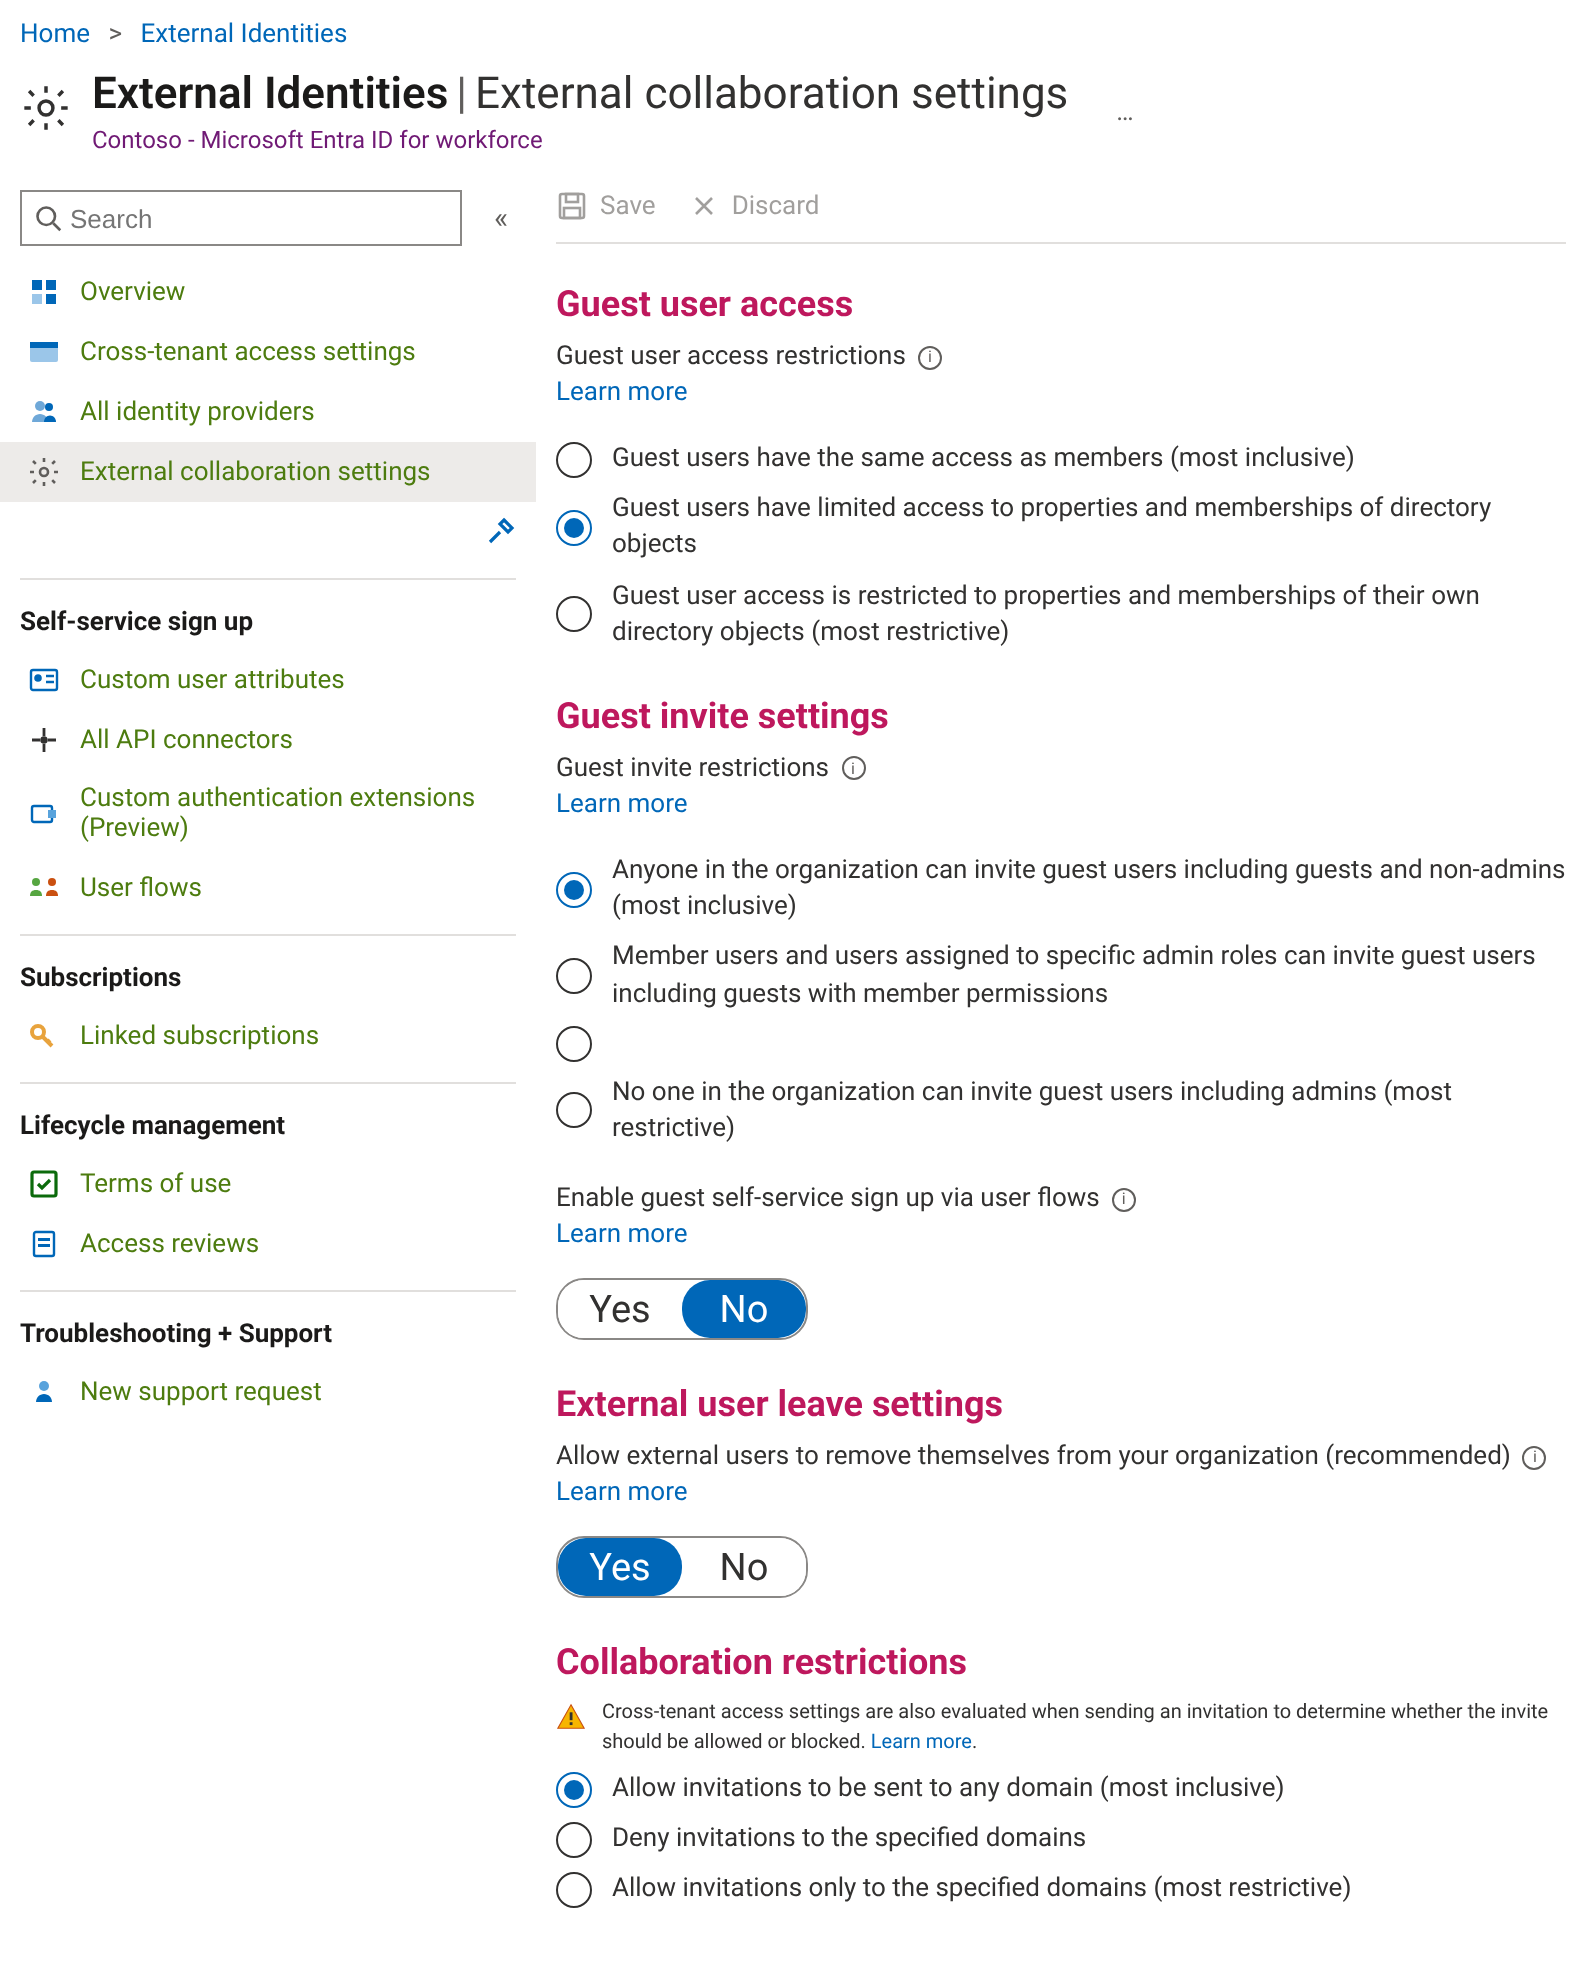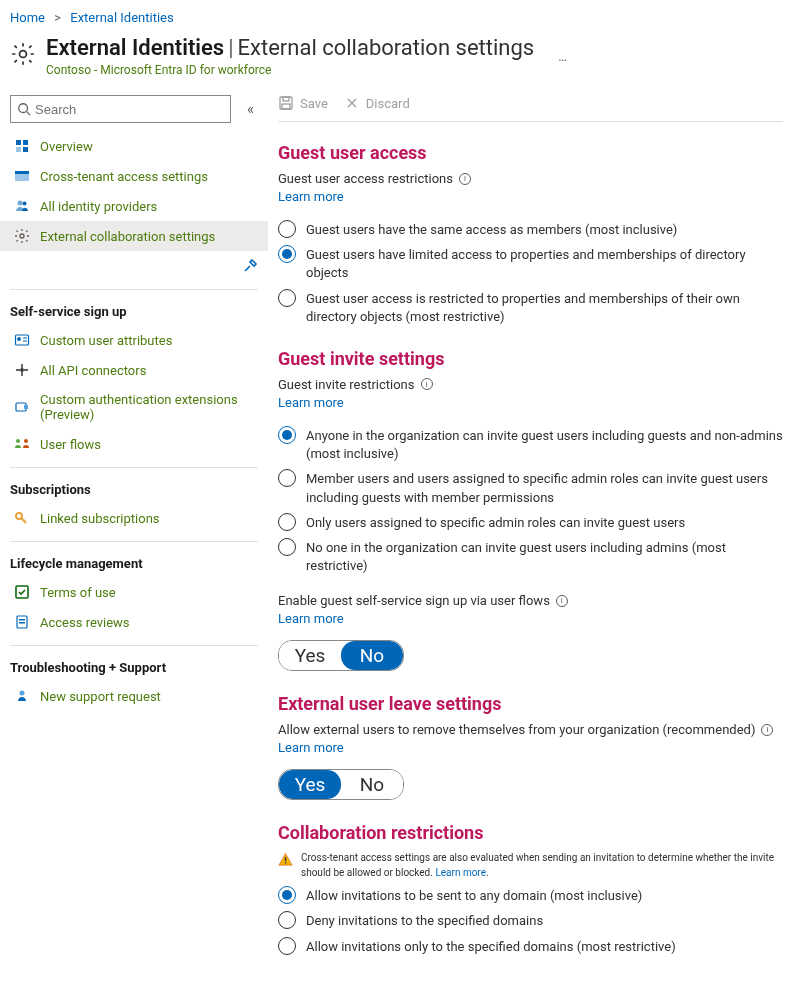--- a/index.html
+++ b/index.html
@@ -37,21 +37,21 @@
     font-weight: 600;
     color: #1b1a19;
   }
   .header h1 .light {
     font-weight: 400;
     color: #323130;
   }
   .header h1 .divider { font-weight: 400; color: #605e5c; margin: 0 4px; }
   .header .sub {
     font-size: 12px;
-    color: #4d7c0f;
+    color: #701a75;
     margin-top: 3px;
   }
   .header .dots {
     margin-left: 14px;
     color: #605e5c;
     letter-spacing: 1px;
     align-self: center;
     cursor: pointer;
   }
 
@@ -162,21 +162,21 @@
     align-items: center;
     justify-content: center;
     font-size: 8px;
     color: #605e5c;
     cursor: pointer;
   }
   .learnmore { font-size: 13px; display: inline-block; margin-bottom: 10px; }
 
   .radio-opt {
     display: flex;
-    align-items: flex-start;
+    align-items: center;
     gap: 10px;
     margin: 6px 0;
     cursor: pointer;
   }
   .radio-opt .radio {
     width: 18px; height: 18px;
     border: 1px solid #323130;
     border-radius: 50%;
     flex-shrink: 0;
     position: relative;
@@ -463,21 +463,20 @@
     <div class="radio-opt checked">
       <span class="radio"></span>
       <span class="rlabel">Anyone in the organization can invite guest users including guests and non-admins (most inclusive)</span>
     </div>
     <div class="radio-opt">
       <span class="radio"></span>
       <span class="rlabel">Member users and users assigned to specific admin roles can invite guest users including guests with member permissions</span>
     </div>
     <div class="radio-opt">
       <span class="radio"></span>
-      <span class="rlabel">Only users assigned to specific admin roles can invite guest users</span>
     </div>
     <div class="radio-opt">
       <span class="radio"></span>
       <span class="rlabel">No one in the organization can invite guest users including admins (most restrictive)</span>
     </div>
 
     <div class="fieldlabel" style="margin-top:18px">
       <span>Enable guest self-service sign up via user flows</span>
       <span class="info-icon">i</span>
     </div>

